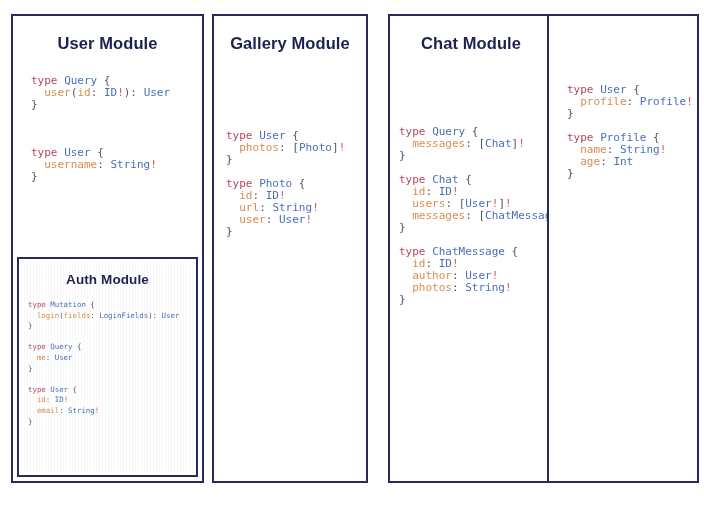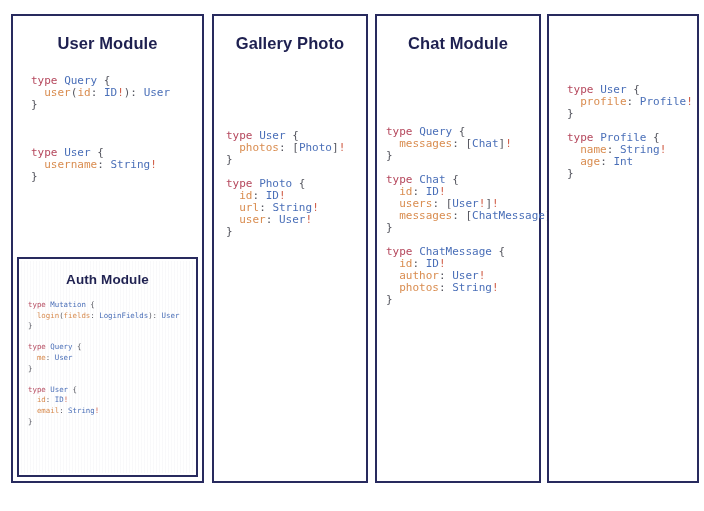--- a/index.html
+++ b/index.html
@@ -115,21 +115,21 @@
     width: 156px;
     height: 469px;
   }
   #gallery-module .code.main {
     margin-left: 12px;
     margin-top: 77px;
   }
 
   
   #chat-module {
-    left: 375px;
+    left: 388px;
     top: 14px;
     width: 166px;
     height: 469px;
   }
   #chat-module .code.main {
     margin-left: 9px;
     margin-top: 73px;
   }
 
   
@@ -173,21 +173,21 @@
 <span class="p">}</span>
 <span class="p"></span>
 <span class="k">type </span><span class="t">User</span><span class="p"> {</span>
 <span class="p">  </span><span class="f">id</span><span class="p">: </span><span class="t">ID</span><span class="bang">!</span>
 <span class="p">  </span><span class="f">email</span><span class="p">: </span><span class="t">String</span><span class="bang">!</span>
 <span class="p">}</span></div>
     </div>
   </div>
 
   <div class="module" id="gallery-module">
-    <div class="module-title">Gallery Photo</div>
+    <div class="module-title">Gallery Module</div>
     <div class="code main"><span class="k">type </span><span class="t">User</span><span class="p"> {</span>
 <span class="p">  </span><span class="f">photos</span><span class="p">: </span><span class="p">[</span><span class="t">Photo</span><span class="p">]</span><span class="bang">!</span>
 <span class="p">}</span>
 <span class="p"></span>
 <span class="k">type </span><span class="t">Photo</span><span class="p"> {</span>
 <span class="p">  </span><span class="f">id</span><span class="p">: </span><span class="t">ID</span><span class="bang">!</span>
 <span class="p">  </span><span class="f">url</span><span class="p">: </span><span class="t">String</span><span class="bang">!</span>
 <span class="p">  </span><span class="f">user</span><span class="p">: </span><span class="t">User</span><span class="bang">!</span>
 <span class="p">}</span></div>
   </div>

